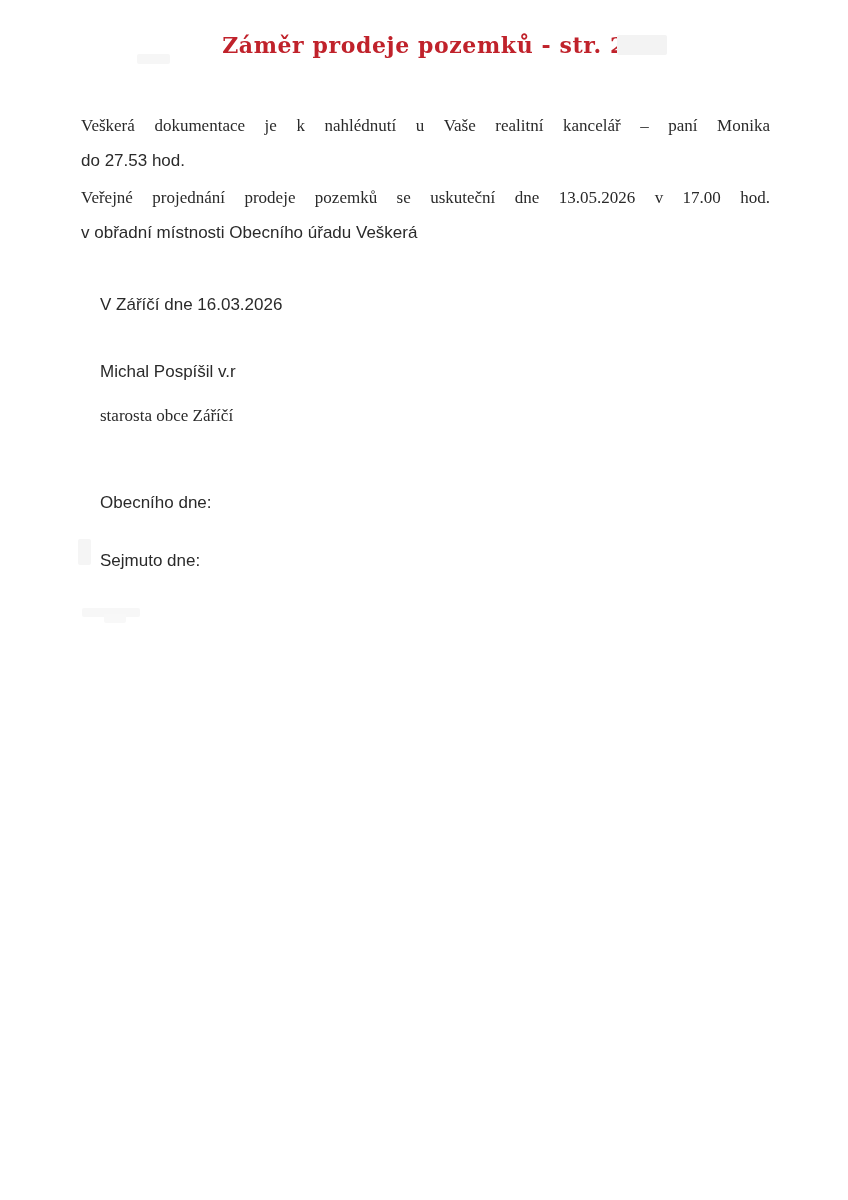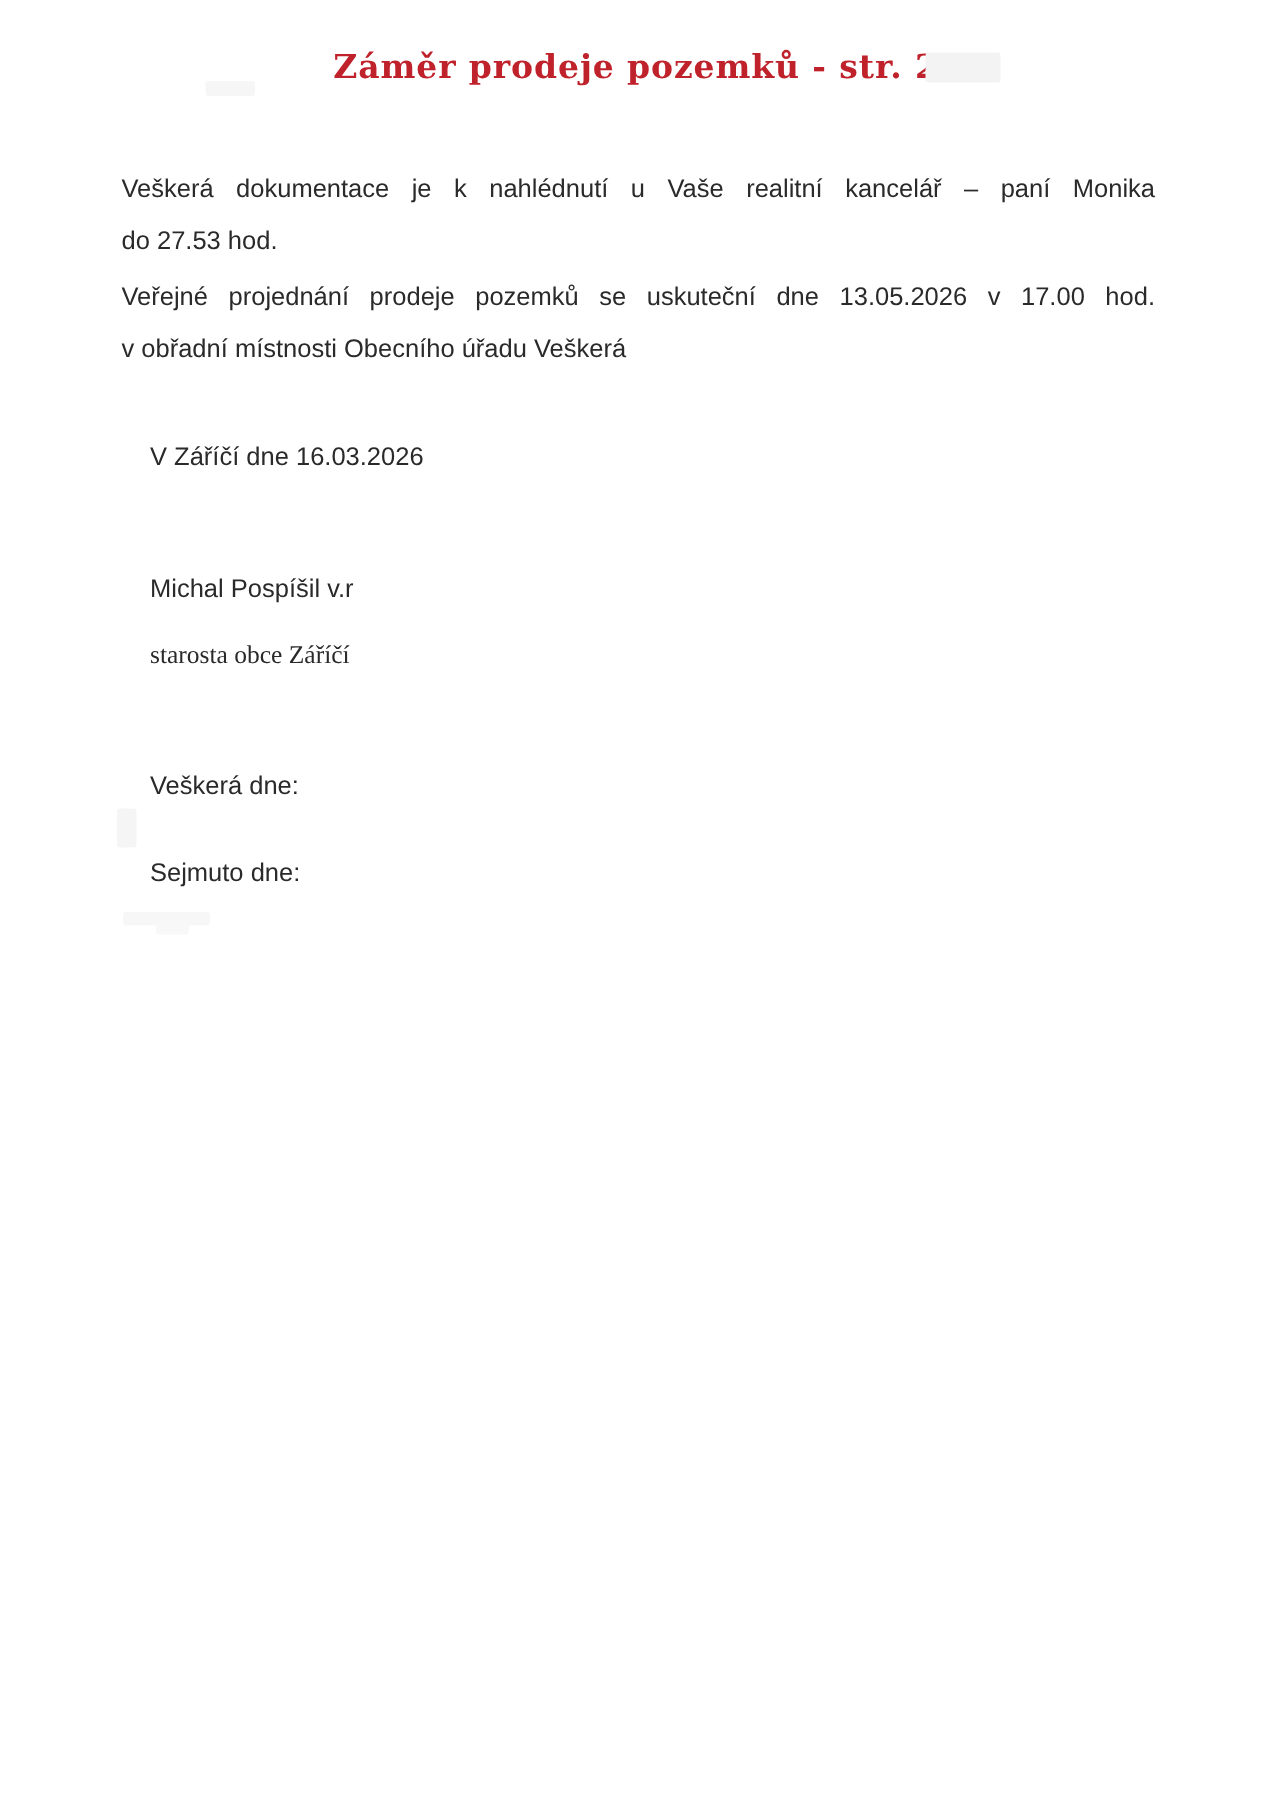--- a/index.html
+++ b/index.html
@@ -38,24 +38,25 @@
     line-height: 35px;
     color: #2a2a2a;
   }
   .para { margin: 0; }
   .para-1 { margin-top: 48px; }
   .para-2 { margin-top: 2px; }
   .line { white-space: normal; }
   .line-just {
     text-align: justify;
     text-align-last: justify;
+    font-family: Liberation Serif, serif;
   }
   .sig-block { margin-left: 19px; }
   .date-place-line { margin-top: 37px; }
-  .signatory-name  { margin-top: 53px; }
+  .signatory-name  { margin-top: 32px; }
   .signatory-title { margin-top: 9px; font-family: Liberation Serif, serif; }
   .posted-line     { margin-top: 52px; }
   .removed-line    { margin-top: 23px; }
 
   
   .scan-artifact {
     position: absolute;
     background: #f4f4f4;
     border-radius: 2px;
     pointer-events: none;
@@ -91,19 +92,19 @@
       <div class="line">v obřadní místnosti Obecního úřadu Veškerá</div>
     </div>
 
     <div class="sig-block">
       <div class="line date-place-line">V Záříčí dne 16.03.2026</div>
 
       <div class="line signatory-name">Michal Pospíšil v.r</div>
 
       <div class="line signatory-title">starosta obce Záříčí</div>
 
-      <div class="line posted-line">Veškerá dne:</div>
+      <div class="line posted-line">Obecního dne:</div>
 
       <div class="line removed-line">Sejmuto dne:</div>
     </div>
 
   </div>
 </div>
 
 </body></html>

